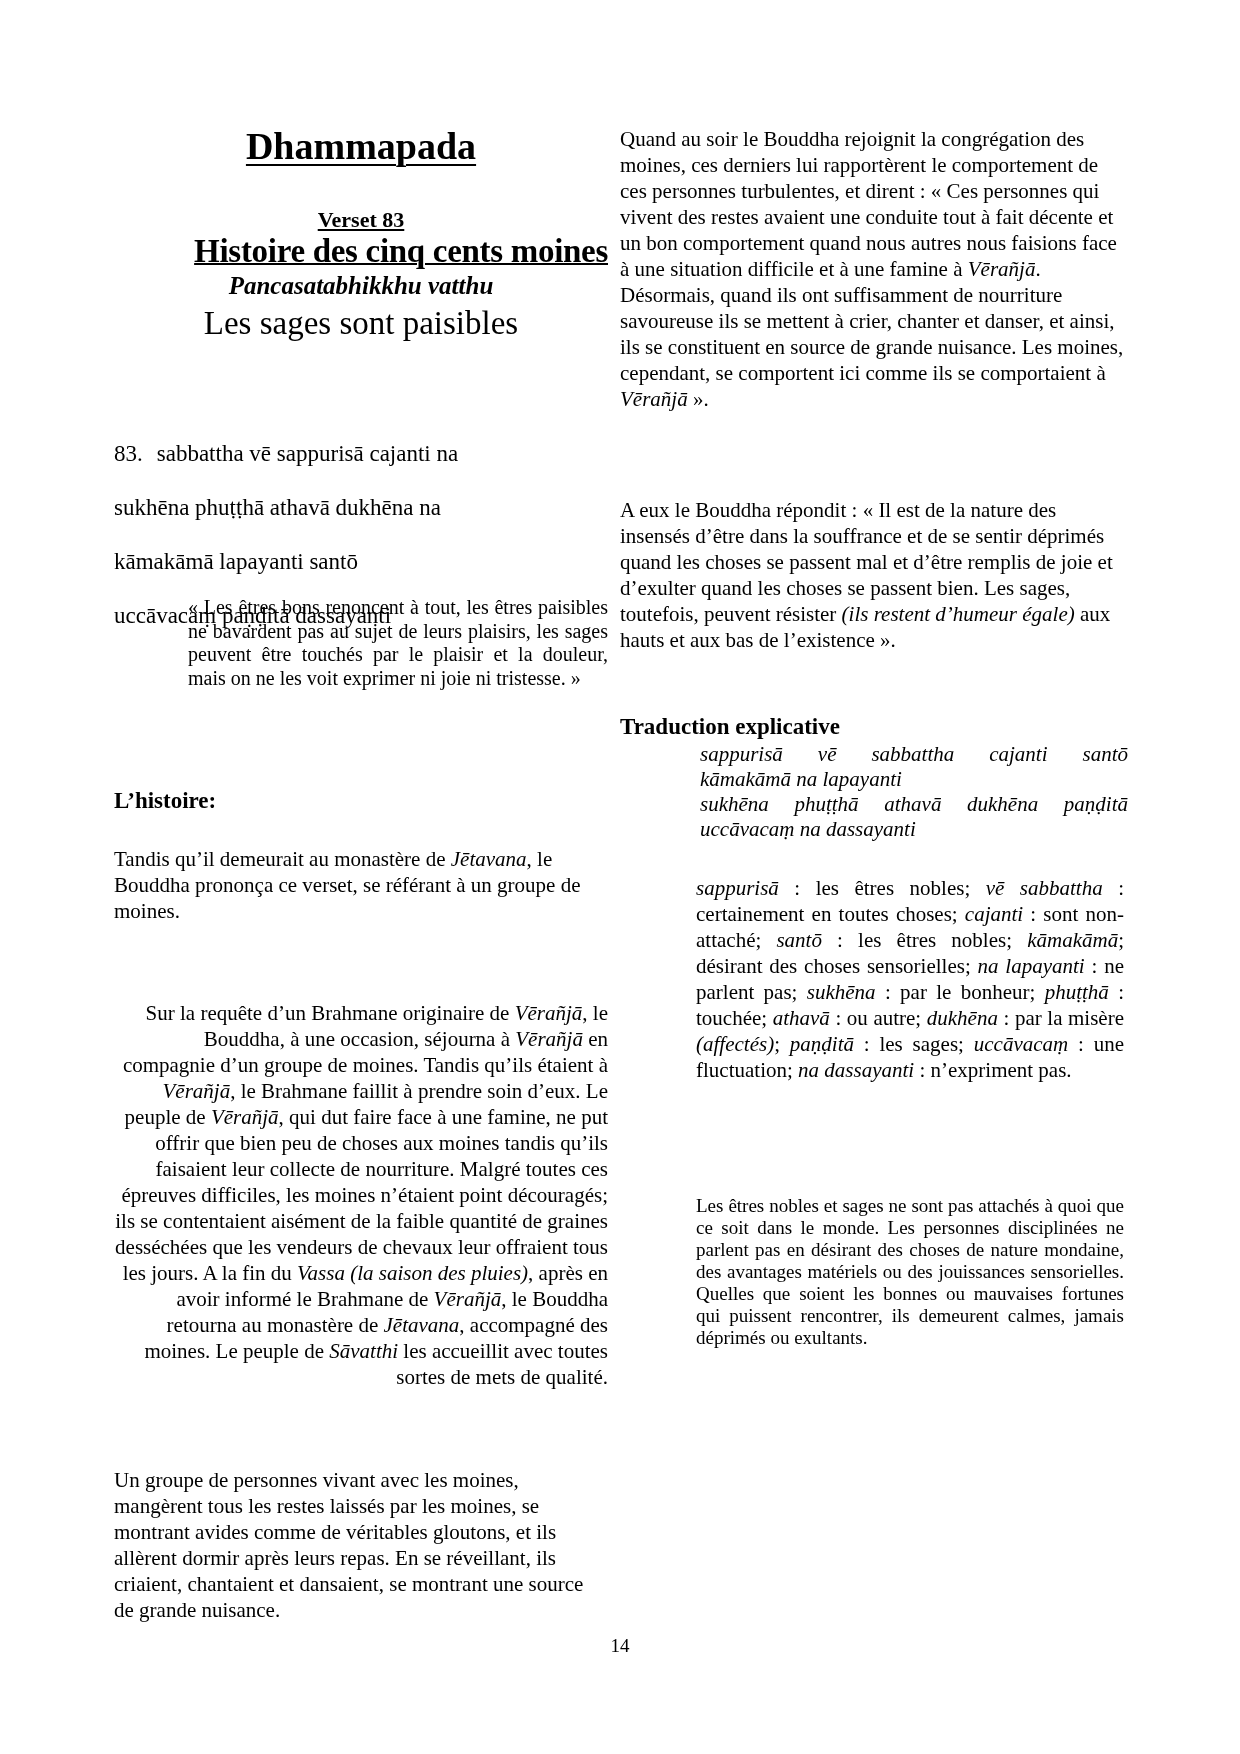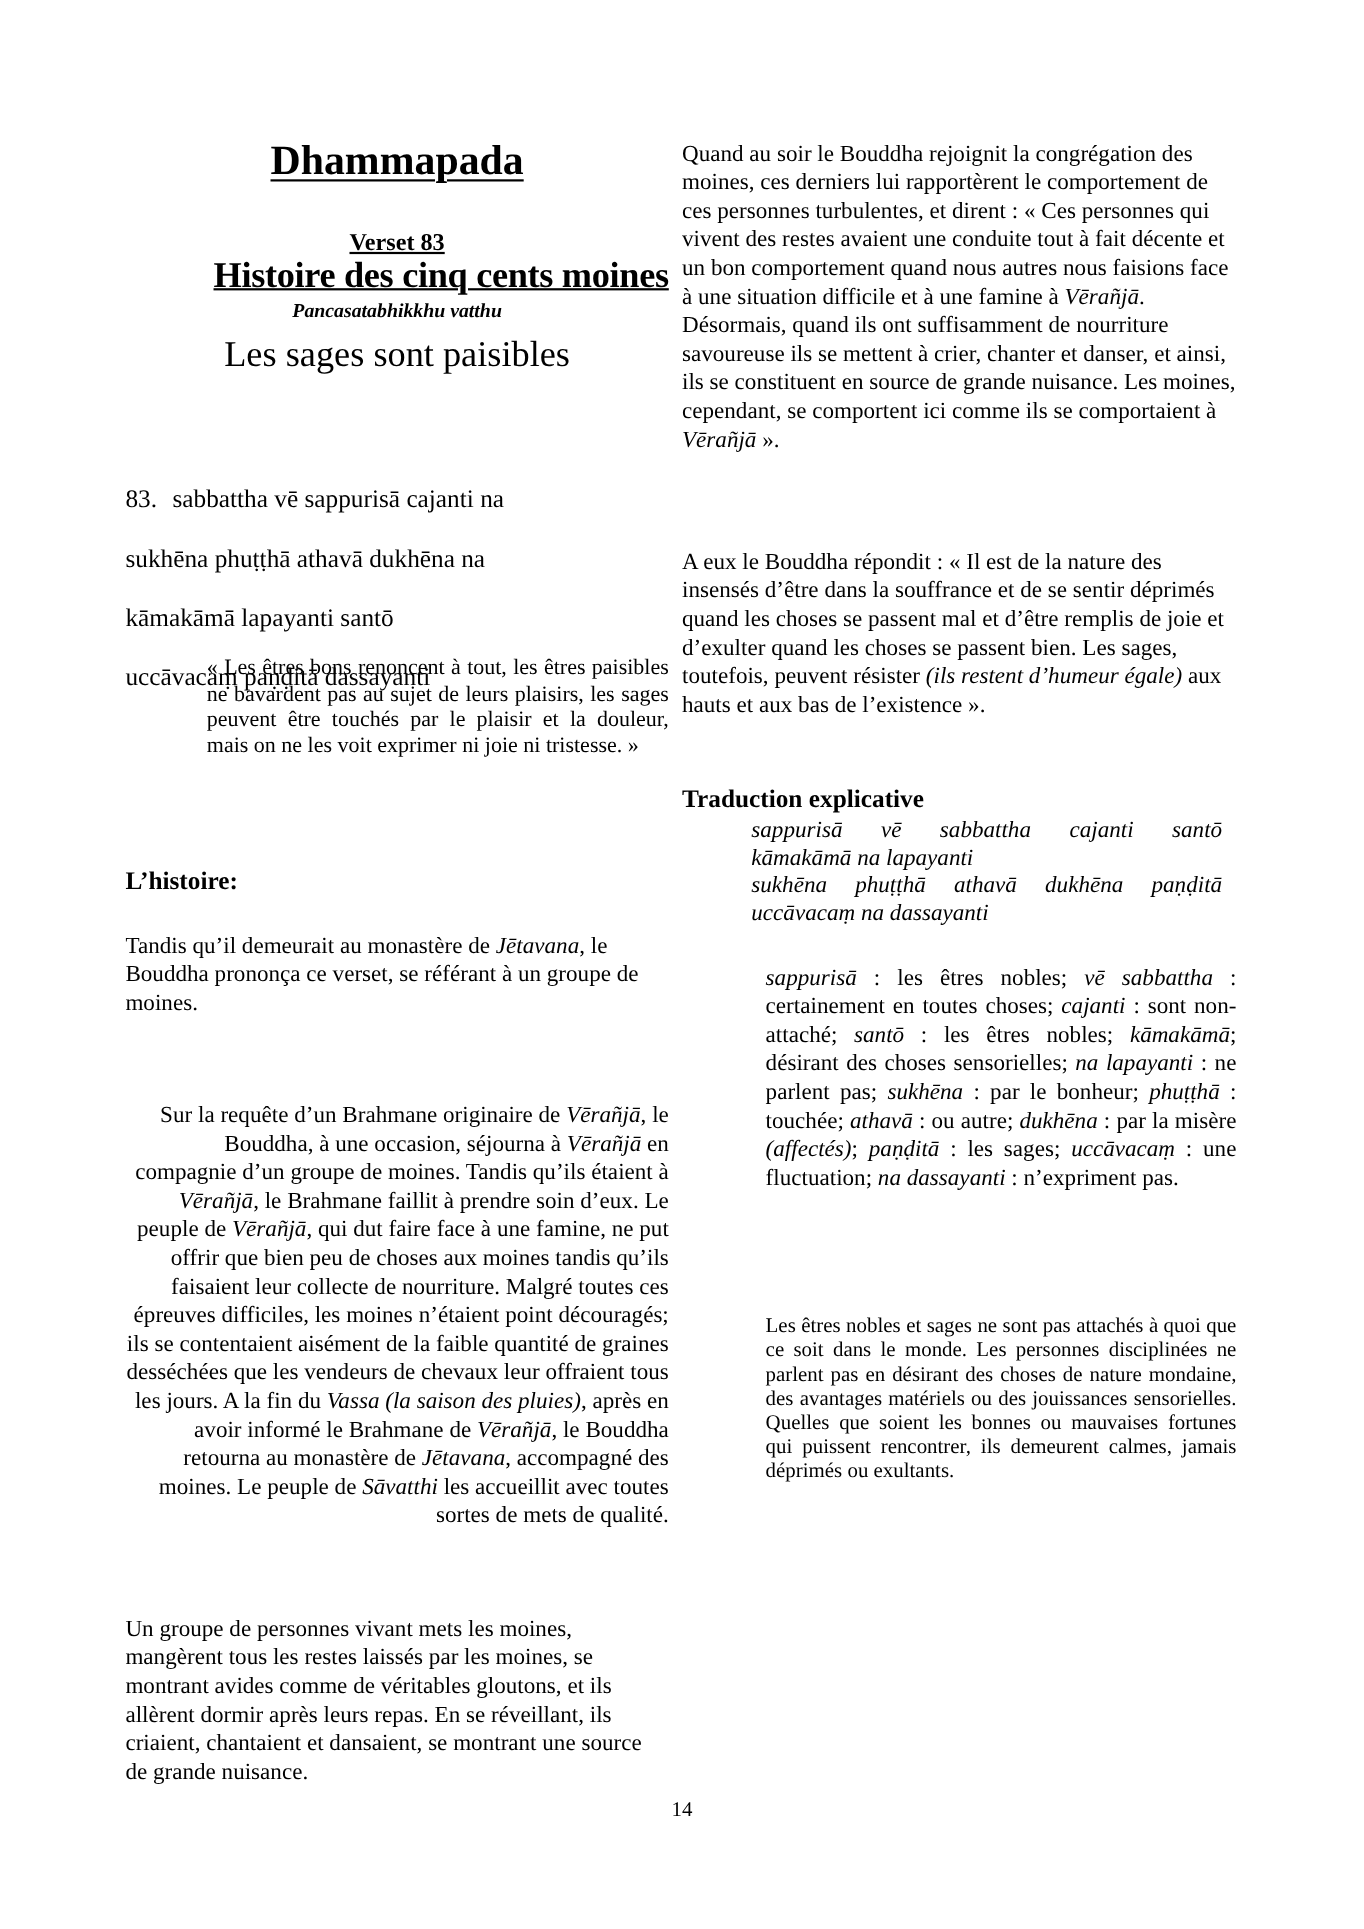--- a/index.html
+++ b/index.html
@@ -20,21 +20,21 @@
     position: absolute; left: 0; width: 494px; top: 207px; text-align: center;
     font-weight: bold; font-size: 22px; text-decoration: underline; margin: 0;
   }
   .story-title {
     position: absolute; left: 0; width: 494px; top: 233px; text-align: right;
     font-weight: bold; font-size: 33px; text-decoration: underline; text-decoration-thickness: 2px; margin: 0;
     letter-spacing: -0.3px;
   }
   .pali-title {
     position: absolute; left: 0; width: 494px; top: 272px; text-align: center;
-    font-weight: bold; font-style: italic; font-size: 18px; margin: 0;
+    font-weight: bold; font-style: italic; font-size: 25px; margin: 0;
   }
   .subtitle {
     position: absolute; left: 0; width: 494px; top: 305px; text-align: center;
     font-size: 33px; margin: 0;
   }
   .verse {
     position: absolute; left: 0; top: 413px; font-size: 23px; line-height: 27px; margin: 0; white-space: pre-line;
   }
   .verse .num { margin-right: 14px; }
   .translation {
@@ -51,21 +51,21 @@
   }
   .p1 { top: 846px; }
   .p2 { top: 1000px; text-align: right; }
   .p3 { top: 1467px; }
 
   .r1 { top: 126px; }
   .r2 { top: 497px; }
   .right .para { width: 504px; }
   .h-trad { left: 0; top: 714px; }
   .pali-trans {
-    position: absolute; left: 63px; width: 428px; top: 742px;
+    position: absolute; left: 80px; width: 428px; top: 742px;
     font-style: italic; font-size: 21px; line-height: 25px; margin: 0;
   }
   .pali-trans .line { display: block; text-align: justify; text-align-last: justify; }
   .pali-trans .line.short { text-align-last: left; }
   .gloss {
     position: absolute; left: 76px; width: 428px; top: 875px;
     font-size: 21px; line-height: 26px; text-align: justify; margin: 0;
   }
   .gloss i { font-style: italic; }
   .summary {
@@ -95,21 +95,21 @@
   </div>
 
   <p class="translation">« Les êtres bons renoncent à tout, les êtres paisibles ne bavardent pas au sujet de leurs plaisirs, les sages peuvent être touchés par le plaisir et la douleur, mais on ne les voit exprimer ni joie ni tristesse. »</p>
 
   <h3 class="h2 h-histoire">L’histoire:</h3>
 
   <p class="para p1"><span>Tandis qu’il demeurait au monastère de </span><i>Jētavana</i><span>, le Bouddha prononça ce verset, se référant à un groupe de moines.</span></p>
 
   <p class="para p2"><span>Sur la requête d’un Brahmane originaire de </span><i>Vērañjā</i><span>, le Bouddha, à une occasion, séjourna à </span><i>Vērañjā</i><span> en compagnie d’un groupe de moines. Tandis qu’ils étaient à </span><i>Vērañjā</i><span>, le Brahmane faillit à prendre soin d’eux. Le peuple de </span><i>Vērañjā</i><span>, qui dut faire face à une famine, ne put offrir que bien peu de choses aux moines tandis qu’ils faisaient leur collecte de nourriture. Malgré toutes ces épreuves difficiles, les moines n’étaient point découragés; ils se contentaient aisément de la faible quantité de graines desséchées que les vendeurs de chevaux leur offraient tous les jours. A la fin du </span><i>Vassa (la saison des pluies)</i><span>, après en avoir informé le Brahmane de </span><i>Vērañjā</i><span>, le Bouddha retourna au monastère de </span><i>Jētavana</i><span>, accompagné des moines. Le peuple de </span><i>Sāvatthi</i><span> les accueillit avec toutes sortes de mets de qualité.</span></p>
 
-  <p class="para p3">Un groupe de personnes vivant mets les moines, mangèrent tous les restes laissés par les moines, se montrant avides comme de véritables gloutons, et ils allèrent dormir après leurs repas. En se réveillant, ils criaient, chantaient et dansaient, se montrant une source de grande nuisance.</p>
+  <p class="para p3">Un groupe de personnes vivant avec les moines, mangèrent tous les restes laissés par les moines, se montrant avides comme de véritables gloutons, et ils allèrent dormir après leurs repas. En se réveillant, ils criaient, chantaient et dansaient, se montrant une source de grande nuisance.</p>
 </div>
 
 <div class="col right">
   <p class="para r1"><span>Quand au soir le Bouddha rejoignit la congrégation des moines, ces derniers lui rapportèrent le comportement de ces personnes turbulentes, et dirent : « Ces personnes qui vivent des restes avaient une conduite tout à fait décente et un bon comportement quand nous autres nous faisions face à une situation difficile et à une famine à </span><i>Vērañjā</i><span>. Désormais, quand ils ont suffisamment de nourriture savoureuse ils se mettent à crier, chanter et danser, et ainsi, ils se constituent en source de grande nuisance. Les moines, cependant, se comportent ici comme ils se comportaient à </span><i>Vērañjā</i><span> ».</span></p>
 
   <p class="para r2"><span>A eux le Bouddha répondit : « Il est de la nature des insensés d’être dans la souffrance et de se sentir déprimés quand les choses se passent mal et d’être remplis de joie et d’exulter quand les choses se passent bien. Les sages, toutefois, peuvent résister </span><i>(ils restent d’humeur égale)</i><span> aux hauts et aux bas de l’existence ».</span></p>
 
   <h3 class="h2 h-trad">Traduction explicative</h3>
 
   <div class="pali-trans">

